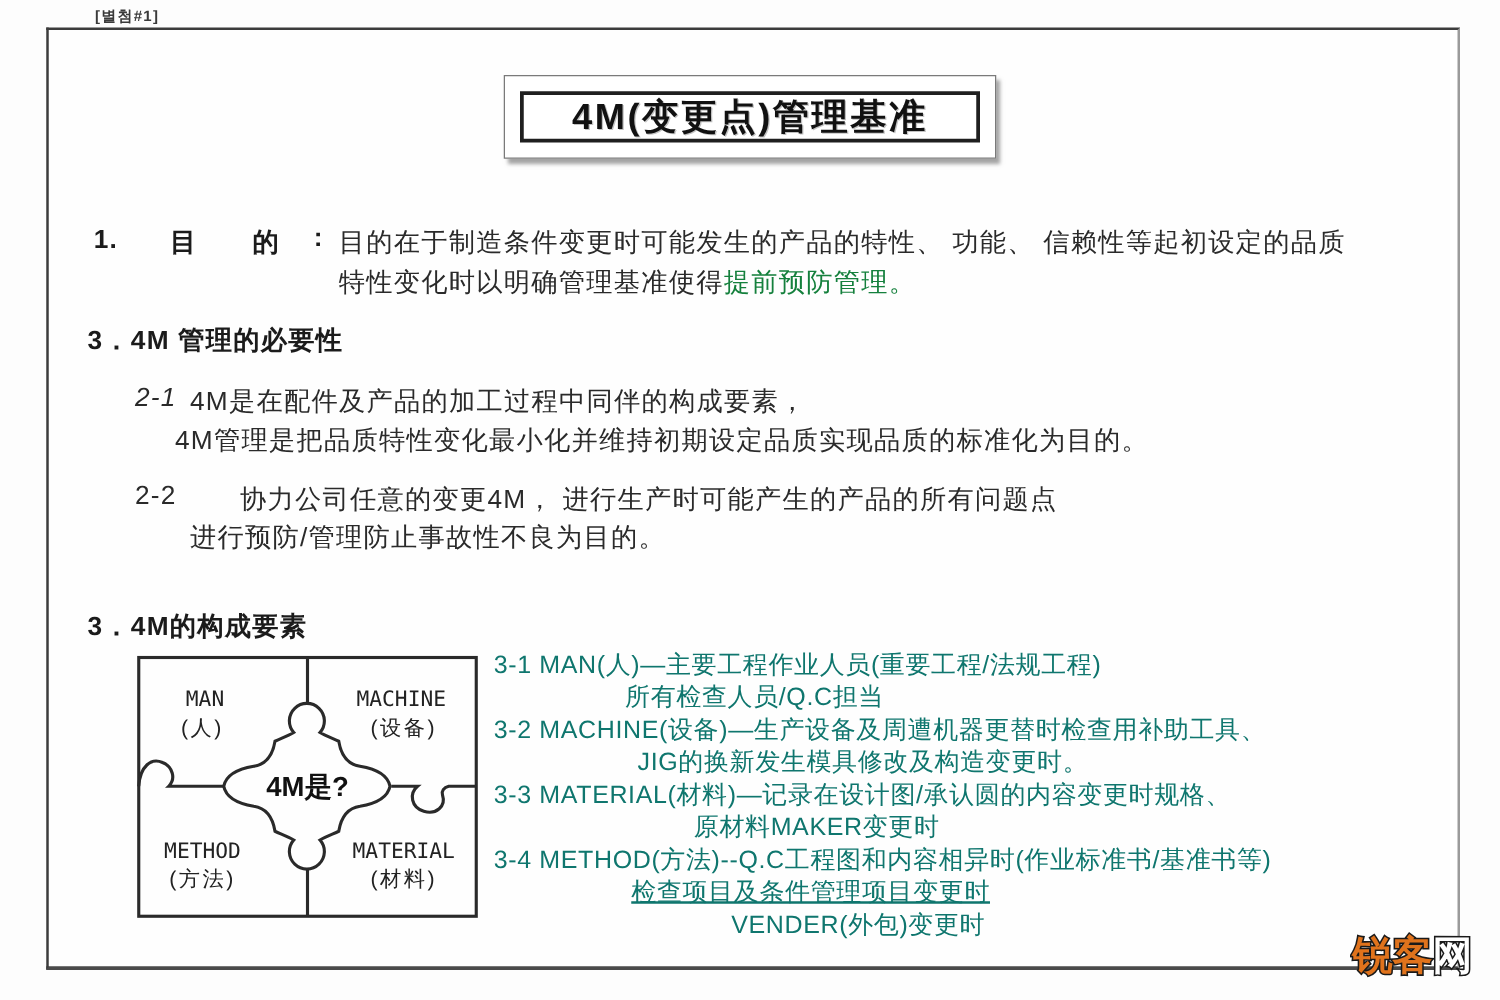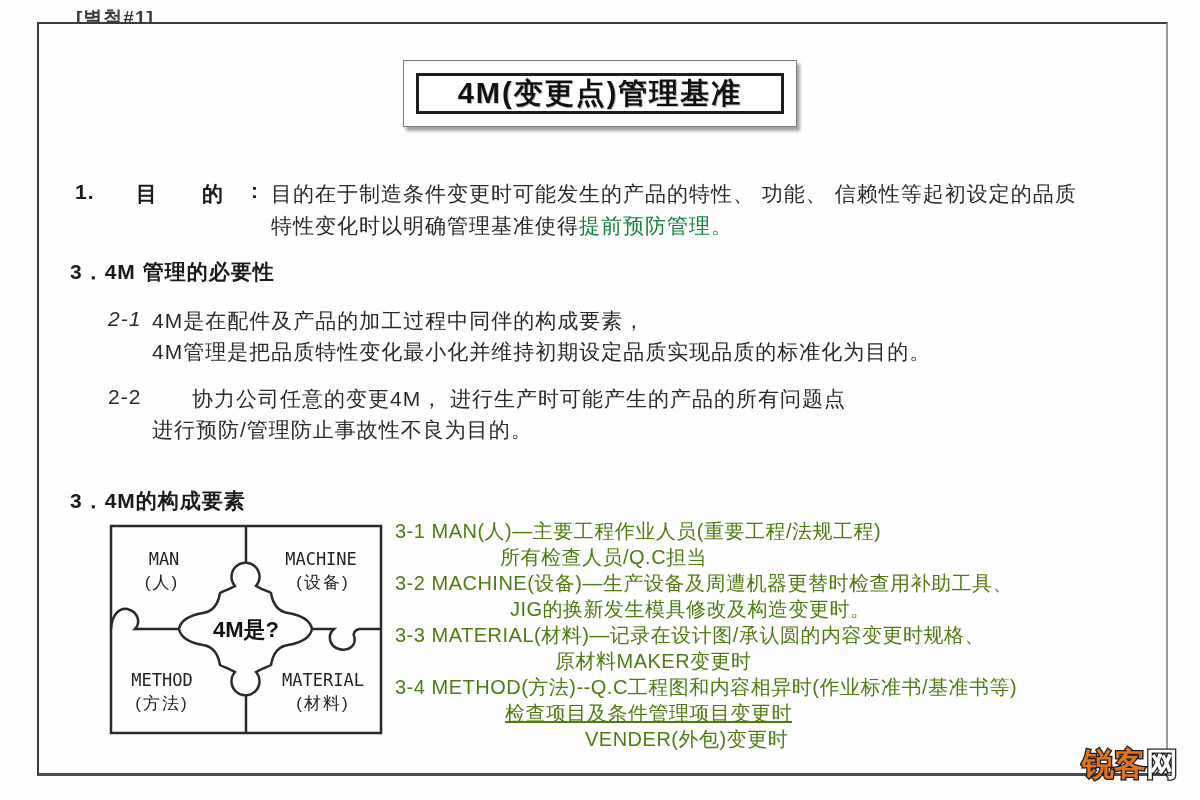--- a/index.html
+++ b/index.html
@@ -9,21 +9,21 @@
     font-family: "Liberation Sans", sans-serif;
     color: #262626;
     overflow: hidden;
     position: relative;
   }
   .abs { position: absolute; }
 
   
   .corner-label {
     left: 36px; top: 5px;
-    font-size: 19px; font-weight: bold; color: #3a3a3a;
+    font-size: 12px; font-weight: bold; color: #3a3a3a;
     letter-spacing: 1px;
     padding-left: 40px;
   }
 
   
   .main-frame {
     left: 37px; top: 22px; width: 1131px; height: 754px;
     border-top: 2px solid #3c3c3c;
     border-left: 2px solid #3c3c3c;
     border-right: 2px solid #9a9a9a;
@@ -47,21 +47,21 @@
   .title-text {
     font-size: 29px; font-weight: bold; color: #111;
     letter-spacing: 2px;
     text-shadow: 1px 1px 0 rgba(80,80,80,0.35);
   }
 
   
   .cjk   { font-size: 21px; letter-spacing: 1px; white-space: nowrap; color: #2a2a2a; }
   .cjk-b { font-size: 21px; letter-spacing: 1px; white-space: nowrap; font-weight: bold; color: #1b1b1b; }
   .light { color: #15803d; }
-  .item3 { font-size: 20px; letter-spacing: 0.5px; white-space: nowrap; color: #4d7c0f; }
+  .item3 { font-size: 20px; letter-spacing: 0.5px; white-space: nowrap; color: #0f766e; }
 
   
   .puzzle-wrap { left: 108px; top: 523px; width: 276px; height: 213px; }
   .puzzle-wrap svg { display: block; }
   .pz-latin { font-family: "DejaVu Sans Mono", monospace; font-size: 17px; fill: #222; }
   .pz-cjk   { font-family: "Liberation Sans", sans-serif; font-size: 17px; fill: #222; letter-spacing: 2px; }
   .pz-center{ font-family: "Liberation Sans", sans-serif; font-size: 22px; font-weight: bold; fill: #111; }
 
   
   .watermark { left: 1080px; top: 739px; width: 120px; height: 50px; }
@@ -81,21 +81,21 @@
 
 <span class="abs cjk-b" style="left:75px; top:180px;">1.</span>
 <span class="abs cjk-b" style="left:136px; top:180px;">目　　的</span>
 <span class="abs cjk-b" style="left:251px; top:179px;">:</span>
 <span class="abs cjk" style="left:271px; top:180px;">目的在于制造条件变更时可能发生的产品的特性、 功能、 信赖性等起初设定的品质</span>
 <span class="abs cjk" style="left:271px; top:212px;"><span>特性变化时以明确管理基准使得</span><span class="light">提前预防管理。</span></span>
 
 <span class="abs cjk-b" style="left:70px; top:258px;">3．4M 管理的必要性</span>
 <span class="abs cjk" style="left:108px; top:307px;font-style:italic;">2-1</span>
 <span class="abs cjk" style="left:152px; top:307px;">4M是在配件及产品的加工过程中同伴的构成要素，</span>
-<span class="abs cjk" style="left:152px; top:338px;">4M管理是把品质特性变化最小化并维持初期设定品质实现品质的标准化为目的。</span>
+<span class="abs cjk" style="left:140px; top:338px;">4M管理是把品质特性变化最小化并维持初期设定品质实现品质的标准化为目的。</span>
 <span class="abs cjk" style="left:108px; top:385px;">2-2</span>
 <span class="abs cjk" style="left:152px; top:385px;margin-left:40px;">协力公司任意的变更4M， 进行生产时可能产生的产品的所有问题点</span>
 <span class="abs cjk" style="left:152px; top:416px;">进行预防/管理防止事故性不良为目的。</span>
 
 <span class="abs cjk-b" style="left:70px; top:455px;margin-top:32px;">3．4M的构成要素</span>
 
 <div class="abs puzzle-wrap">
   <svg width="276" height="213" viewBox="0 0 276 213">
 
     <rect x="3" y="3" width="270" height="207" fill="none" stroke="#2a2a2a" stroke-width="2.5"></rect>

